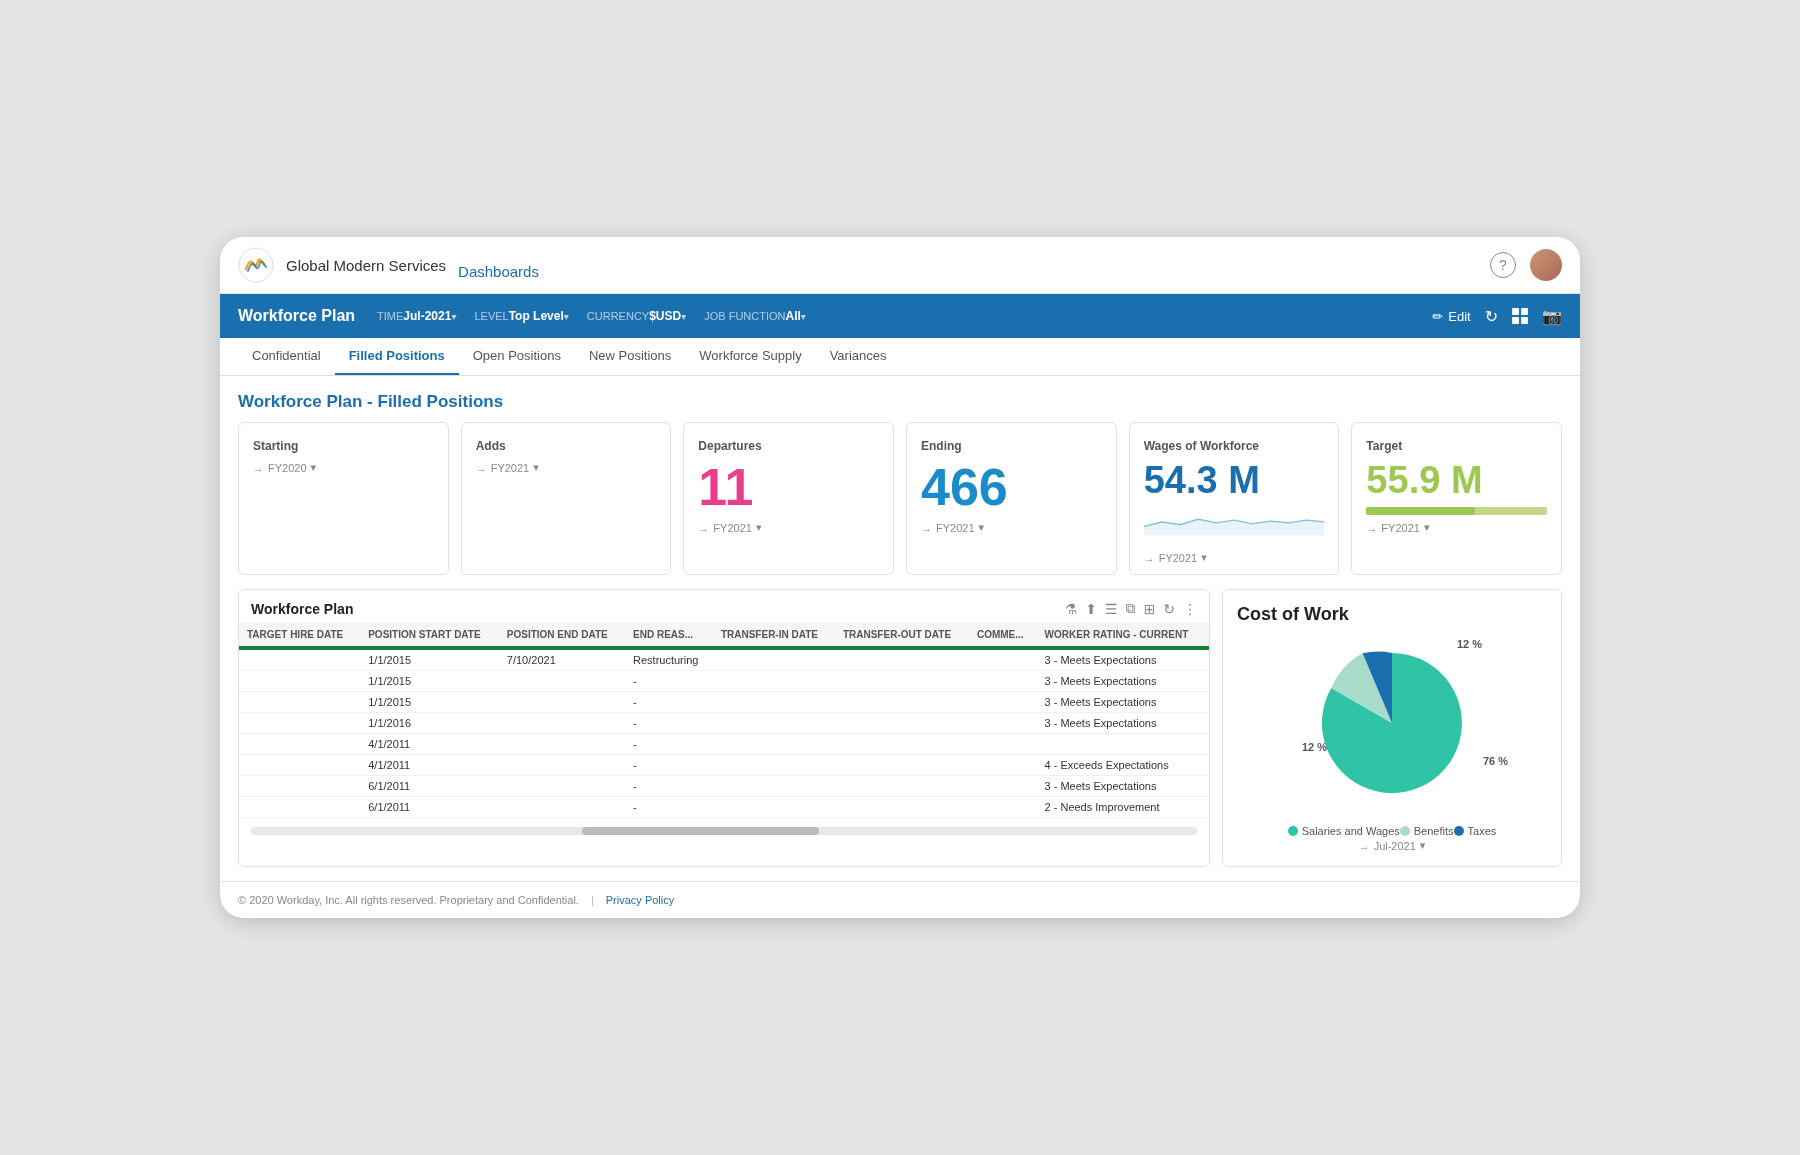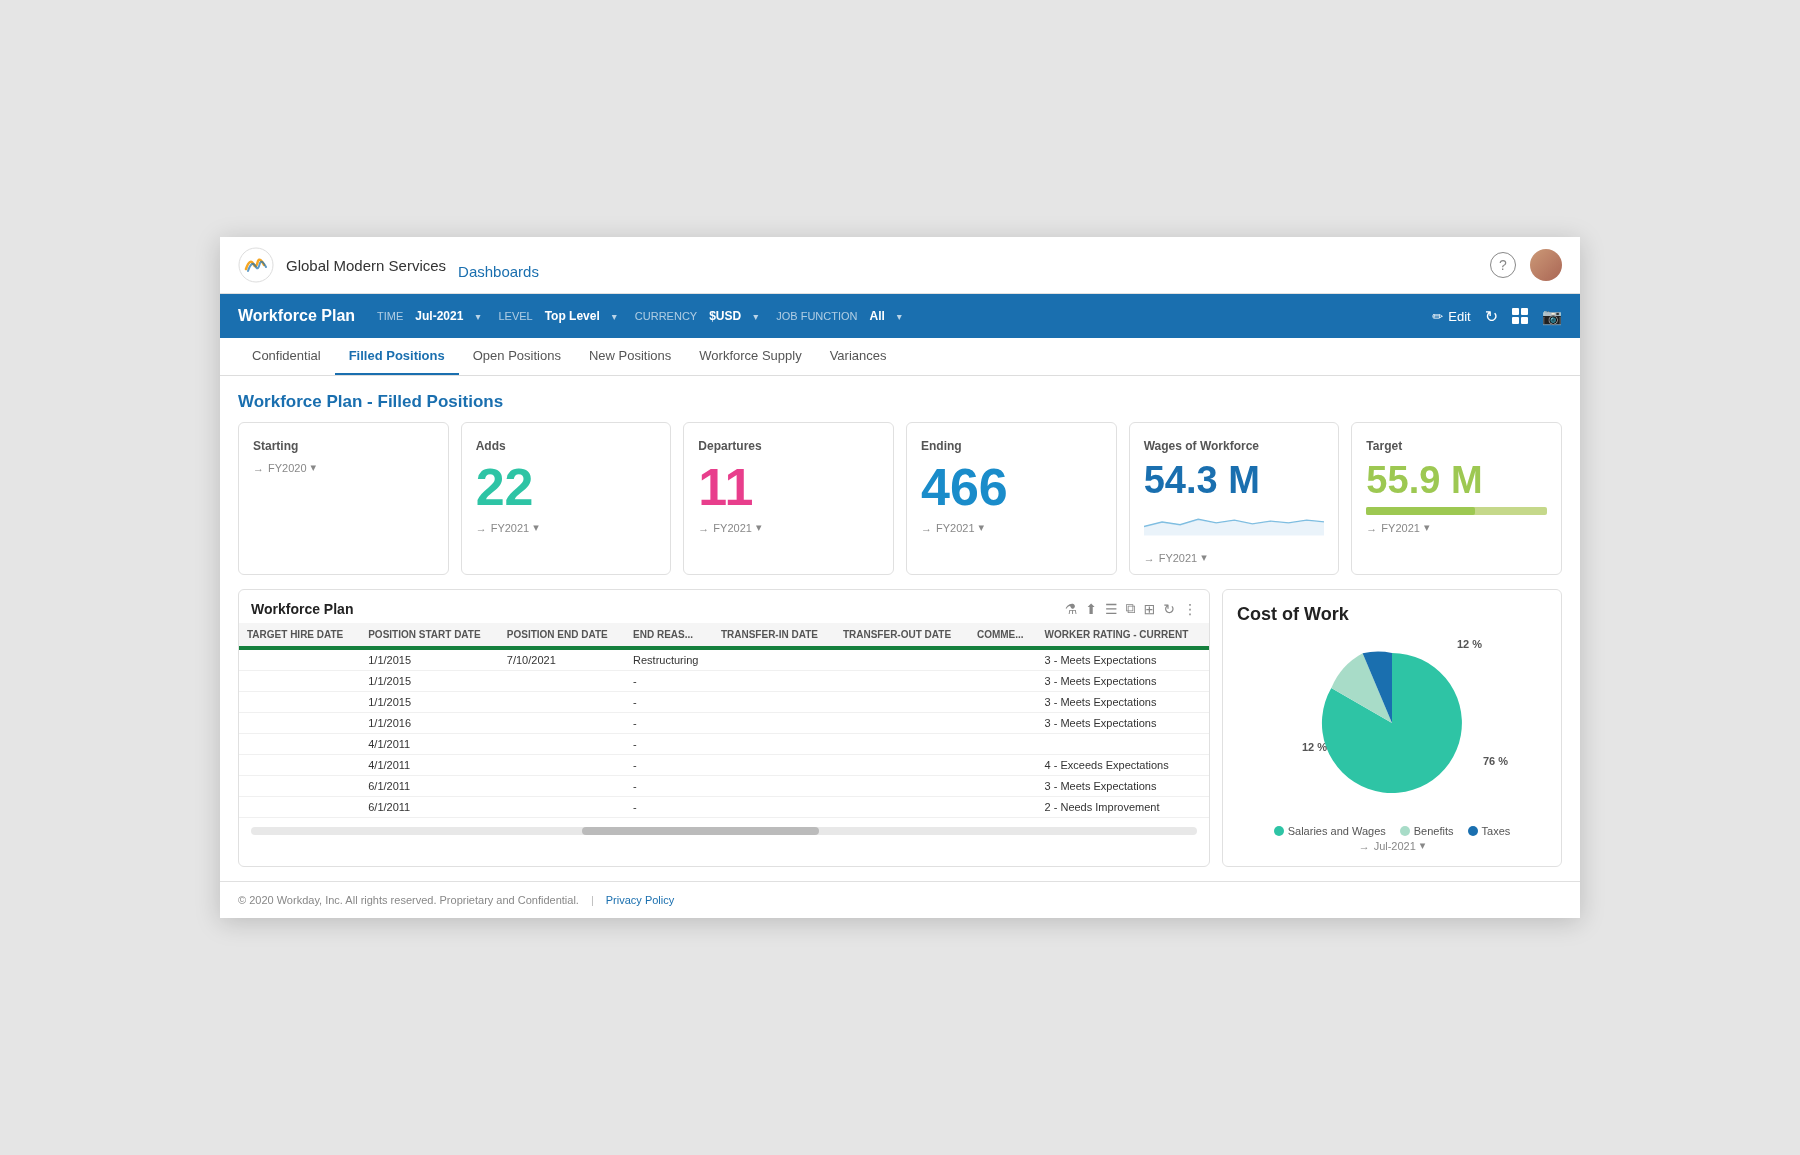--- a/index.html
+++ b/index.html
@@ -1,33 +1,33 @@
 <!DOCTYPE html>
 <html><head>
   <meta charset="utf-8">
   <style>
     * { box-sizing: border-box; margin: 0; padding: 0; }
     body { font-family: Arial, sans-serif; background: #e5e5e5; display: flex; justify-content: center; align-items: center; min-height: 100vh; }
-    .app-container { width: 1360px; background: white; border-radius: 0; overflow: hidden; box-shadow: 0 4px 24px rgba(0,0,0,0.18); }
+    .app-container { width: 1360px; background: white; border-radius: 24px; overflow: hidden; box-shadow: 0 4px 24px rgba(0,0,0,0.18); }
 
     
     .top-nav { display: flex; align-items: center; justify-content: space-between; padding: 10px 18px; background: white; border-bottom: 1px solid #e0e0e0; }
     .top-nav-left { display: flex; align-items: center; gap: 12px; }
     .workday-logo { width: 36px; height: 36px; }
     .company-name { font-size: 15px; color: #333; font-weight: 400; }
     .dashboards-link { color: #1a6faf; font-size: 15px; text-decoration: none; margin-top: 13px; }
     .top-nav-right { display: flex; align-items: center; gap: 14px; }
     .help-icon { width: 26px; height: 26px; border-radius: 50%; border: 1.5px solid #888; display: flex; align-items: center; justify-content: center; color: #888; font-size: 14px; }
     .avatar { width: 32px; height: 32px; border-radius: 50%; background: linear-gradient(135deg, #c97, #a65); }
 
     
     .header-bar { background: #1a6faf; color: white; display: flex; align-items: center; padding: 0 18px; height: 44px; }
     .header-title { font-size: 16px; font-weight: 700; margin-right: 22px; }
     .header-filters { display: flex; align-items: center; gap: 0; flex: 1; }
-    .filter-item { display: flex; align-items: center; gap: 12px; font-size: 12px; color: rgba(255,255,255,0.85); margin-right: 18px; cursor: pointer; }
+    .filter-item { display: flex; align-items: center; gap: 0; font-size: 12px; color: rgba(255,255,255,0.85); margin-right: 18px; cursor: pointer; }
     .filter-label { font-size: 11px; color: rgba(255,255,255,0.65); text-transform: uppercase; }
     .filter-value { font-weight: 700; color: white; font-size: 12px; }
     .filter-chevron { font-size: 10px; color: rgba(255,255,255,0.7); }
     .header-actions { display: flex; align-items: center; gap: 14px; margin-left: auto; }
     .edit-btn { display: flex; align-items: center; gap: 5px; color: white; font-size: 13px; cursor: pointer; }
     .header-icon-btn { color: white; font-size: 16px; cursor: pointer; }
     .grid-icon { display: grid; grid-template-columns: 1fr 1fr; gap: 2px; width: 16px; height: 16px; }
     .grid-cell { background: white; border-radius: 1px; }
 
     
@@ -70,21 +70,21 @@
 
     
     .cost-of-work { width: 340px; border: 1px solid #e0e0e0; border-radius: 6px; padding: 14px; background: white; flex-shrink: 0; }
     .cow-title { font-size: 18px; font-weight: 700; color: #222; margin-bottom: 8px; }
     .pie-container { display: flex; justify-content: center; align-items: center; position: relative; width: 180px; height: 180px; margin: 0 auto 12px; }
     .pie-chart { width: 160px; height: 160px; }
     .pie-label { position: absolute; font-size: 11px; font-weight: 600; color: #555; }
     .pie-label.top-right { top: 5px; right: 0px; }
     .pie-label.left { left: 0px; top: 60%; }
     .pie-label.right { right: -20px; top: 65%; }
-    .legend { display: flex; gap: 14px; justify-content: center; flex-wrap: wrap; margin-bottom: 2px; }
+    .legend { display: flex; gap: 0; justify-content: center; flex-wrap: wrap; margin-bottom: 2px; }
     .legend-item { display: flex; align-items: center; gap: 4px; font-size: 11px; color: #555; }
     .legend-dot { width: 10px; height: 10px; border-radius: 50%; }
     .cow-footer { display: flex; align-items: center; gap: 4px; font-size: 11px; color: #888; justify-content: center; cursor: pointer; }
 
     
     .page-footer { padding: 12px 18px; border-top: 1px solid #e0e0e0; display: flex; align-items: center; gap: 12px; font-size: 11px; color: #888; }
     .footer-link { color: #1a6faf; text-decoration: none; }
     .footer-sep { color: #bbb; }
   </style>
 </head>
@@ -166,21 +166,20 @@
       <div class="kpi-label">Starting</div>
       <div class="kpi-footer">
         <span>→</span>
         <span>FY2020</span>
         <span>▾</span>
       </div>
     </div>
 
     <div class="kpi-card">
       <div class="kpi-label">Adds</div>
-      <div class="kpi-value green">22</div>
       <div class="kpi-footer">
         <span>→</span>
         <span>FY2021</span>
         <span>▾</span>
       </div>
     </div>
 
     <div class="kpi-card">
       <div class="kpi-label">Departures</div>
       <div class="kpi-value pink">11</div>

